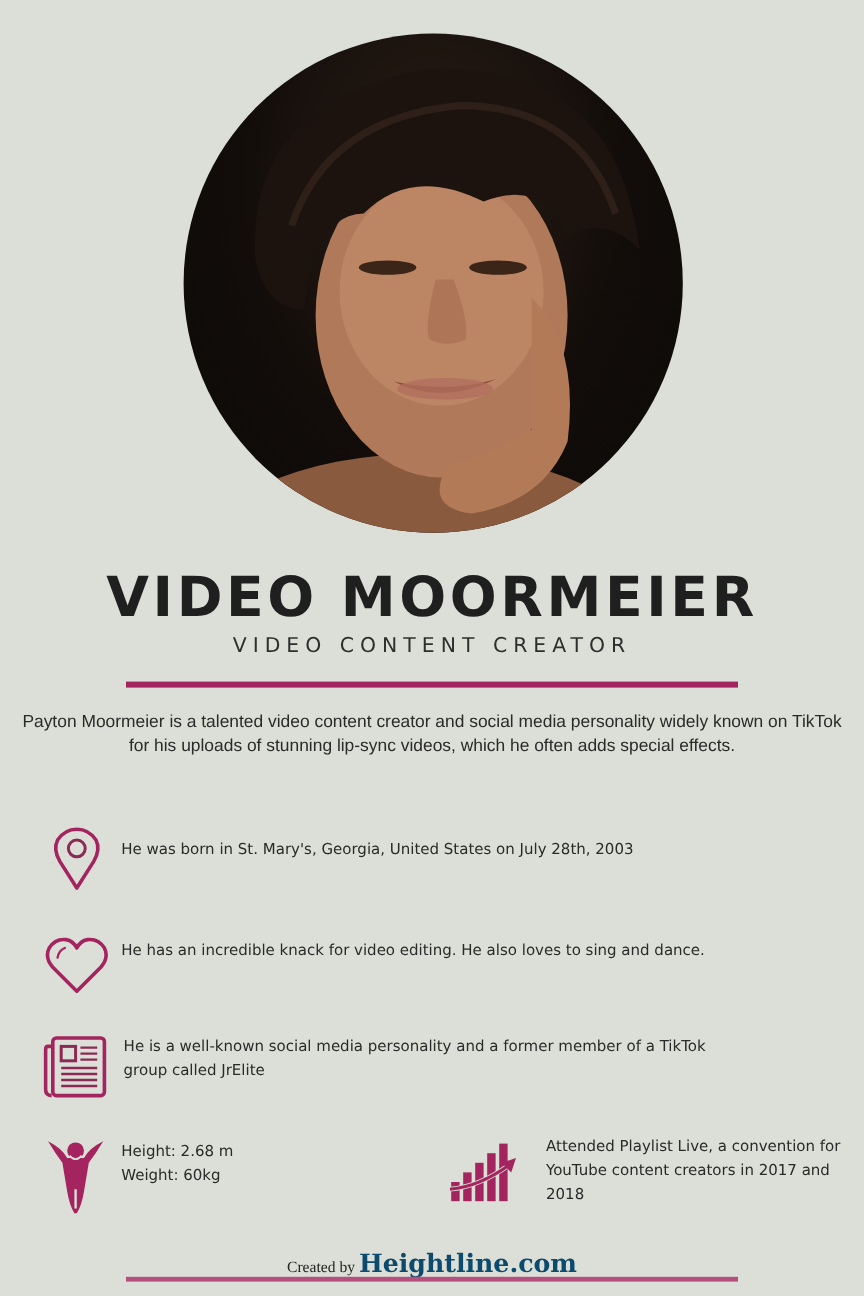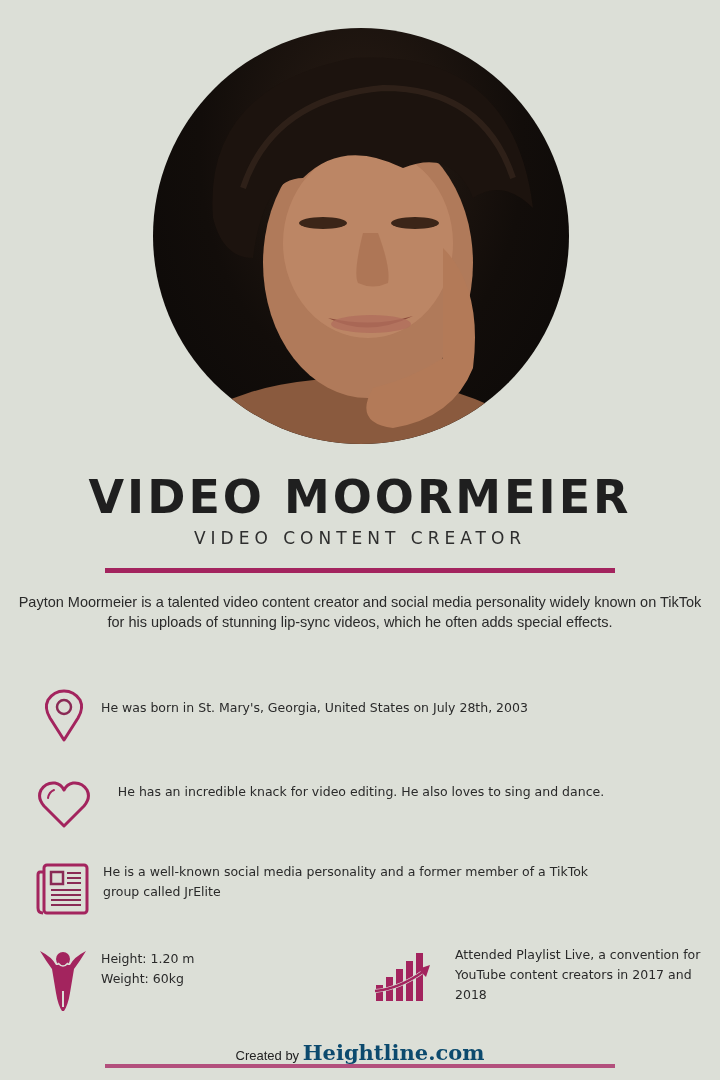--- a/index.html
+++ b/index.html
@@ -69,21 +69,21 @@
       line-height: 20px;
       color: #2a2a2a;
     }
     .footer {
       position: absolute;
       left: 0; right: 0; top: 1040px;
       text-align: center;
       white-space: nowrap;
     }
     .footer .created {
-      font-family: Liberation Sans, sans-serif;
+      font-family: Liberation Serif, serif;
       font-size: 13px;
       color: #222;
     }
     .footer .brand {
       font-family: "DejaVu Serif", serif;
       font-weight: bold;
       font-size: 21px;
       color: #0c4a6e;
     }
   </style>
@@ -129,21 +129,21 @@
   <span class="text" style="position:absolute; left:63px; top:10px; width:560px;">He was born in St. Mary's, Georgia, United States on July 28th, 2003</span>
 </div>
 
 <div class="fact" style="left:36px; top:780px;">
   <span class="icon" style="left:0; top:0;">
     <svg width="56" height="50" viewBox="0 0 56 50">
       <path d="M28 46 L8 26 Q1 18 5 10 Q10 2 19 3 Q25 4 28 10 Q31 4 37 3 Q46 2 51 10 Q55 18 48 26 Z" fill="none" stroke="#a3245e" stroke-width="3" stroke-linejoin="round"></path>
       <path d="M12 18 Q13 12 18 10" fill="none" stroke="#a3245e" stroke-width="2" stroke-linecap="round"></path>
     </svg>
   </span>
-  <span class="text" style="position:absolute; left:65px; top:2px; width:520px;text-align:center;">He has an incredible knack for video editing. He also loves to sing and dance.</span>
+  <span class="text" style="position:absolute; left:65px; top:2px; width:520px;">He has an incredible knack for video editing. He also loves to sing and dance.</span>
 </div>
 
 <div class="fact" style="left:36px; top:862px;">
   <span class="icon" style="left:0; top:0;">
     <svg width="54" height="54" viewBox="0 0 54 54">
       <rect x="8" y="3" width="43" height="48" rx="3" fill="none" stroke="#a3245e" stroke-width="3"></rect>
       <path d="M8 10 L4 10 Q2 10 2 13 L2 46 Q2 51 7 51" fill="none" stroke="#a3245e" stroke-width="3"></path>
       <rect x="15" y="10" width="12" height="12" fill="none" stroke="#8a2a55" stroke-width="2.5"></rect>
       <line x1="31" y1="11" x2="45" y2="11" stroke="#8a2a55" stroke-width="2"></line>
       <line x1="31" y1="16" x2="45" y2="16" stroke="#8a2a55" stroke-width="2"></line>
@@ -160,21 +160,21 @@
 <div class="fact" style="left:38px; top:945px;">
   <span class="icon" style="left:0; top:0; width:50px; height:68px;">
     <svg width="50" height="68" viewBox="0 0 50 68">
       <path d="M2 6 Q14 12 18 20 L32 20 Q36 12 48 6 Q42 16 36 24 Q34 36 32 48 Q30 60 26 66 L24 66 Q20 60 18 48 Q16 36 14 24 Q8 16 2 6 Z" fill="#a3245e"></path>
       <circle cx="25" cy="14" r="7" fill="#a3245e"></circle>
       <path d="M20 18 Q25 24 30 18" fill="none" stroke="#dcdfd7" stroke-width="1.5"></path>
       <path d="M25 46 L25 62" stroke="#dcdfd7" stroke-width="2"></path>
     </svg>
   </span>
   <span class="text" style="position:absolute; left:63px; top:4px; width:200px;">
-    <span style="display:block">Height: 1.20 m</span>
+    <span style="display:block">Height: 2.68 m</span>
     <span style="display:block">Weight: 60kg</span>
   </span>
 </div>
 
 <div class="fact" style="left:374px; top:945px;">
   <span class="icon" style="left:0; top:4px; width:58px; height:56px;">
     <svg width="58" height="56" viewBox="0 0 58 56">
       <rect x="2" y="36" width="7" height="16" fill="#a3245e"></rect>
       <rect x="12" y="28" width="7" height="24" fill="#a3245e"></rect>
       <rect x="22" y="20" width="7" height="32" fill="#a3245e"></rect>

